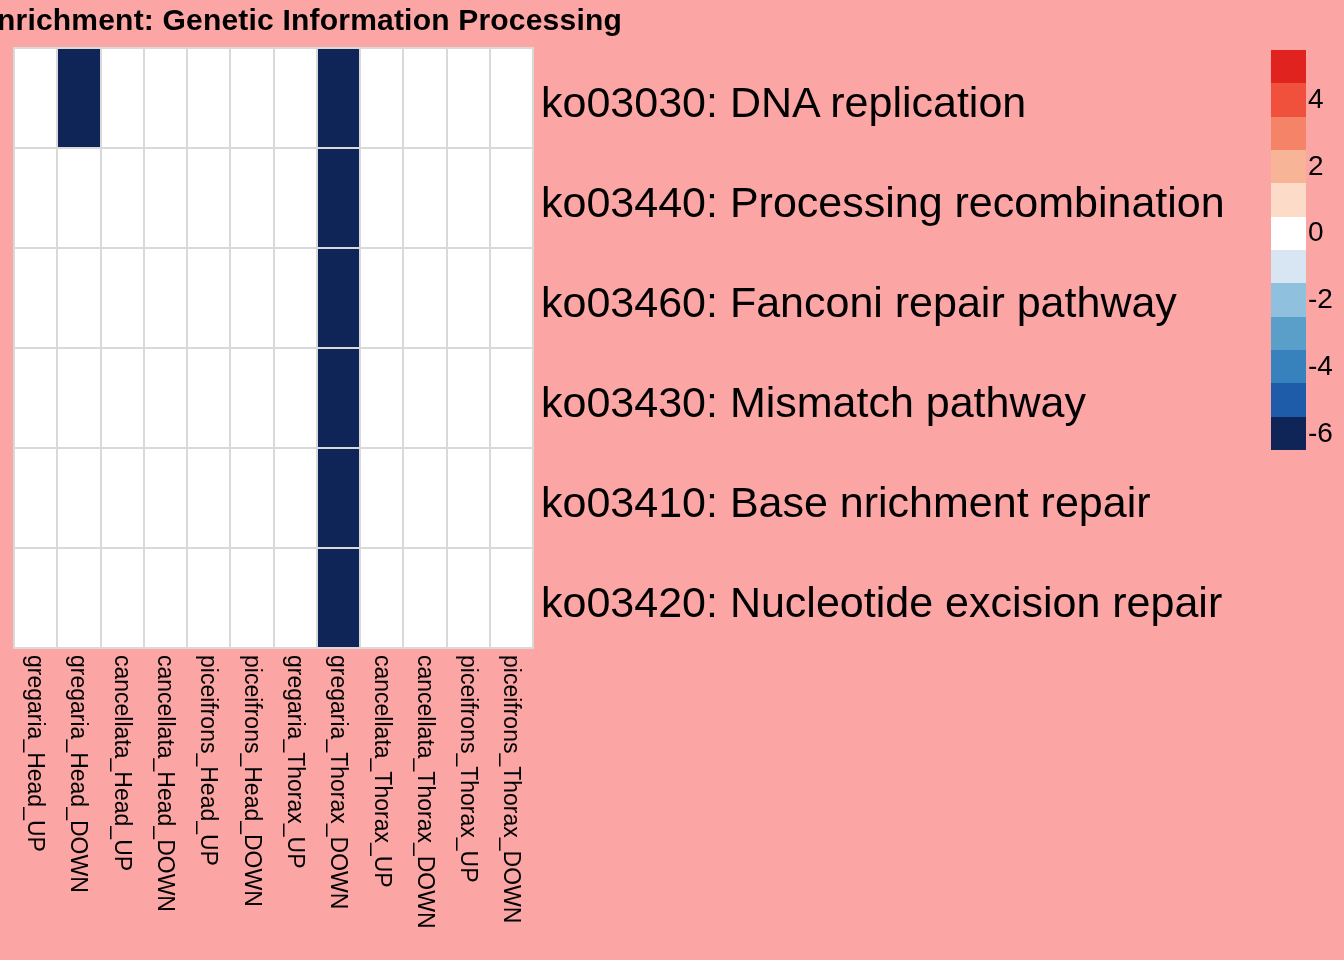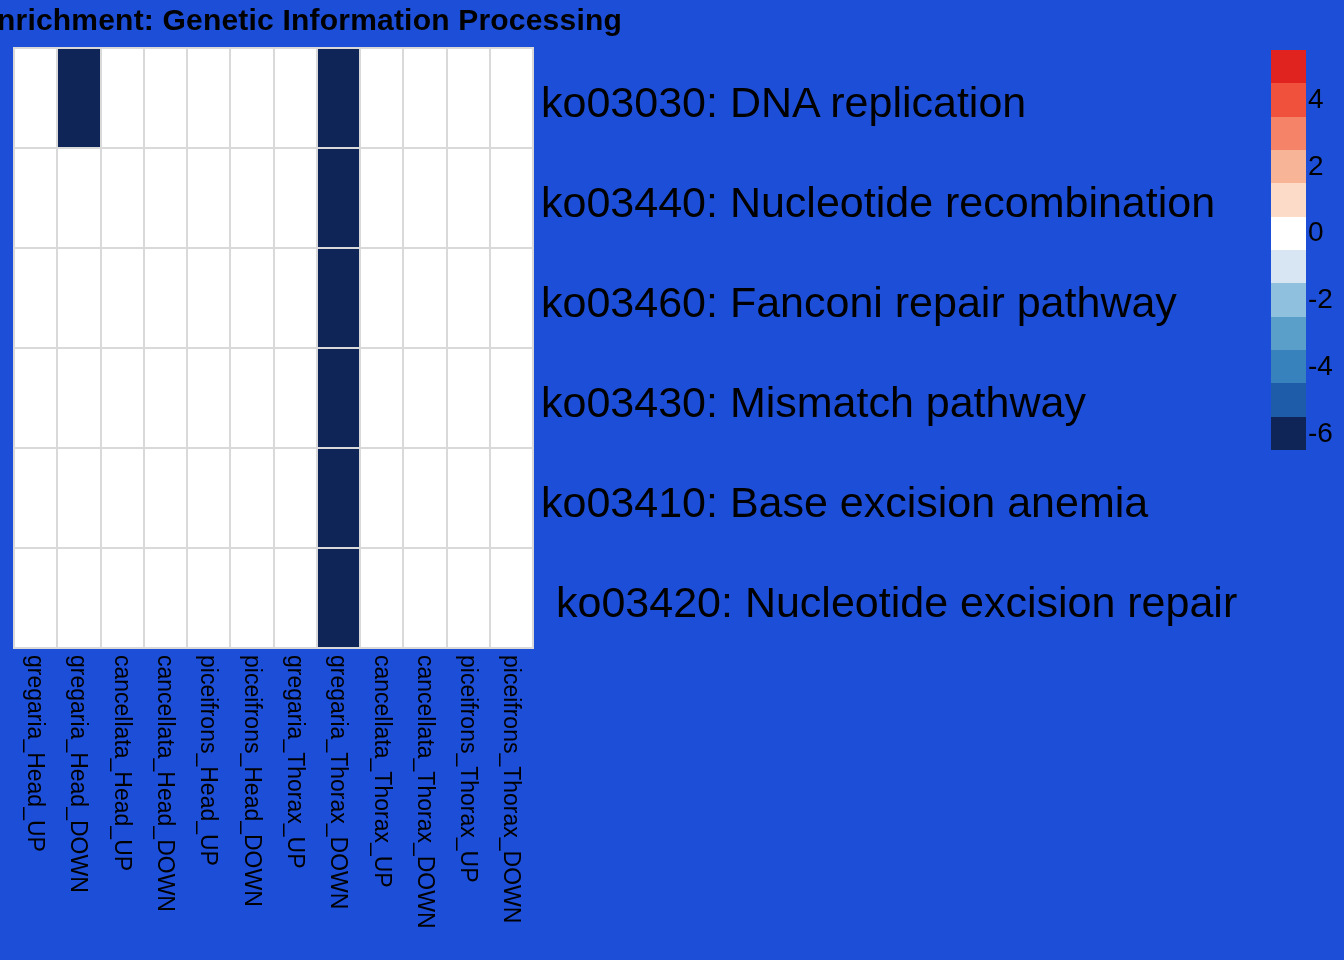--- a/index.html
+++ b/index.html
@@ -1,19 +1,19 @@
 <!DOCTYPE html>
 <html><head>
 <meta charset="utf-8">
 <style>
   html,body { margin:0; padding:0; background:#ffffff; }
   #figure {
     position: relative;
     width: 1344px; height: 960px;
-    background: #1d4ed8;
+    background: #fca5a5;
     font-family: "Liberation Sans", sans-serif;
     overflow: hidden;
   }
   #plot-title {
     position: absolute;
     left: -3px; top: 3px;
     font-size: 30px; font-weight: bold; color: #000;
     letter-spacing: 0.2px;
     white-space: nowrap;
   }
@@ -136,25 +136,25 @@
       <div class="cell" style="background: rgb(255, 255, 255);"></div>
       <div class="cell" style="background: rgb(15, 36, 87);"></div>
       <div class="cell" style="background: rgb(255, 255, 255);"></div>
       <div class="cell" style="background: rgb(255, 255, 255);"></div>
       <div class="cell" style="background: rgb(255, 255, 255);"></div>
       <div class="cell" style="background: rgb(255, 255, 255);"></div>
     </div>
 
   <div id="row-labels">
       <div class="row-label" style="top: 104px;">ko03030: DNA replication</div>
-      <div class="row-label" style="top: 204px;">ko03440: Nucleotide recombination</div>
+      <div class="row-label" style="top: 204px;">ko03440: Processing recombination</div>
       <div class="row-label" style="top: 304px;">ko03460: Fanconi repair pathway</div>
       <div class="row-label" style="top: 404px;">ko03430: Mismatch pathway</div>
-      <div class="row-label" style="top: 504px;">ko03410: Base excision anemia</div>
-      <div class="row-label" style="top: 604px; margin-left: 15px;">ko03420: Nucleotide excision repair</div>
+      <div class="row-label" style="top: 504px;">ko03410: Base nrichment repair</div>
+      <div class="row-label" style="top: 604px;">ko03420: Nucleotide excision repair</div>
     </div>
   <div id="col-labels">
       <div class="col-label" style="left: 47.1px; top: 655px;">gregaria_Head_UP</div>
       <div class="col-label" style="left: 90.4px; top: 655px;">gregaria_Head_DOWN</div>
       <div class="col-label" style="left: 133.7px; top: 655px;">cancellata_Head_UP</div>
       <div class="col-label" style="left: 177px; top: 655px;">cancellata_Head_DOWN</div>
       <div class="col-label" style="left: 220.3px; top: 655px;">piceifrons_Head_UP</div>
       <div class="col-label" style="left: 263.6px; top: 655px;">piceifrons_Head_DOWN</div>
       <div class="col-label" style="left: 306.9px; top: 655px;">gregaria_Thorax_UP</div>
       <div class="col-label" style="left: 350.2px; top: 655px;">gregaria_Thorax_DOWN</div>

